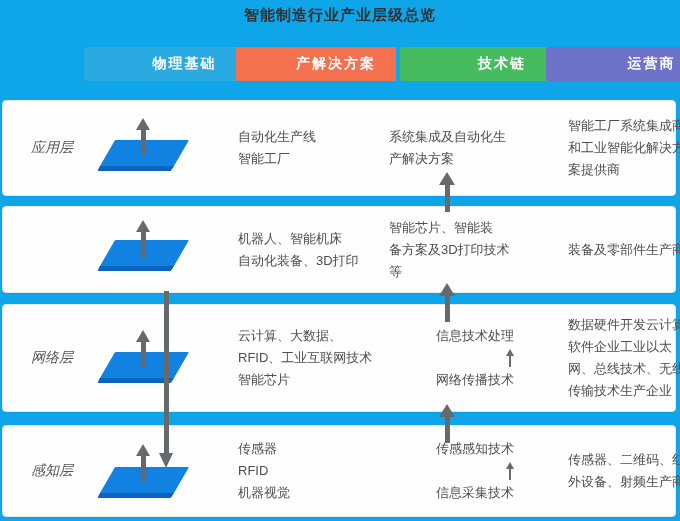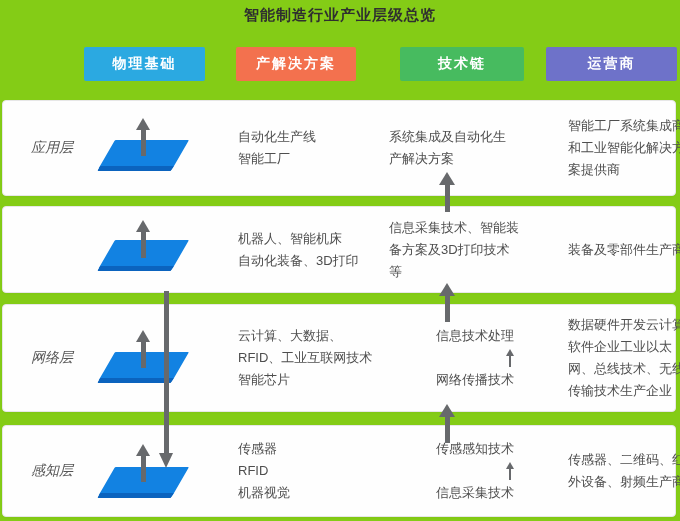--- a/index.html
+++ b/index.html
@@ -1,23 +1,23 @@
 <!DOCTYPE html>
 <html><head>
 <meta charset="utf-8">
 <style>
   html,body{margin:0;padding:0;background:#ffffff;}
   body{font-family:"Liberation Sans","DejaVu Sans",sans-serif;}
-  .canvas{position:relative;width:680px;height:521px;background:#84cc16;overflow:hidden;}
+  .canvas{position:relative;width:680px;height:521px;background:#0ea5e9;overflow:hidden;}
 
   .title{position:absolute;left:0;top:6px;width:680px;text-align:center;
          font-size:15px;font-weight:bold;color:#2f2f2f;letter-spacing:1px;}
 
   .header{position:absolute;top:47px;height:34px;display:flex;align-items:center;justify-content:center;
-          color:#ffffff;font-size:14px;font-weight:bold;letter-spacing:2px;border-radius:2px;}
+          color:#ffffff;font-size:14px;font-weight:bold;letter-spacing:2px;border-radius:2px;padding-left:40px;}
 
   .row-card{position:absolute;left:2px;width:674px;background:#fefefe;
             border:1px solid #e7e7e7;border-radius:4px;box-sizing:border-box;
             box-shadow:0 1px 2px rgba(0,0,0,0.03);z-index:1;}
 
   .layer-label{position:absolute;left:28px;top:0;height:100%;width:50px;
                display:flex;align-items:center;font-size:14px;color:#555;font-style:italic;}
 
   .txtcol{position:absolute;top:0;height:100%;display:flex;flex-direction:column;
           justify-content:center;font-size:13px;color:#4e4e4e;line-height:22px;}
@@ -79,21 +79,21 @@
       <p>案提供商</p>
     </div>
   </section>
 
   <section class="row-card" style="top:206px;height:87px;">
     <div class="txtcol col-products">
       <p>机器人、智能机床</p>
       <p>自动化装备、3D打印</p>
     </div>
     <div class="txtcol col-tech">
-      <p>信息采集技术、智能装</p>
+      <p>智能芯片、智能装</p>
       <p>备方案及3D打印技术</p>
       <p>等</p>
     </div>
     <div class="txtcol col-operators">
       <p>装备及零部件生产商</p>
     </div>
   </section>
 
   <section class="row-card" style="top:304px;height:108px;">
     <div class="layer-label">网络层</div>

